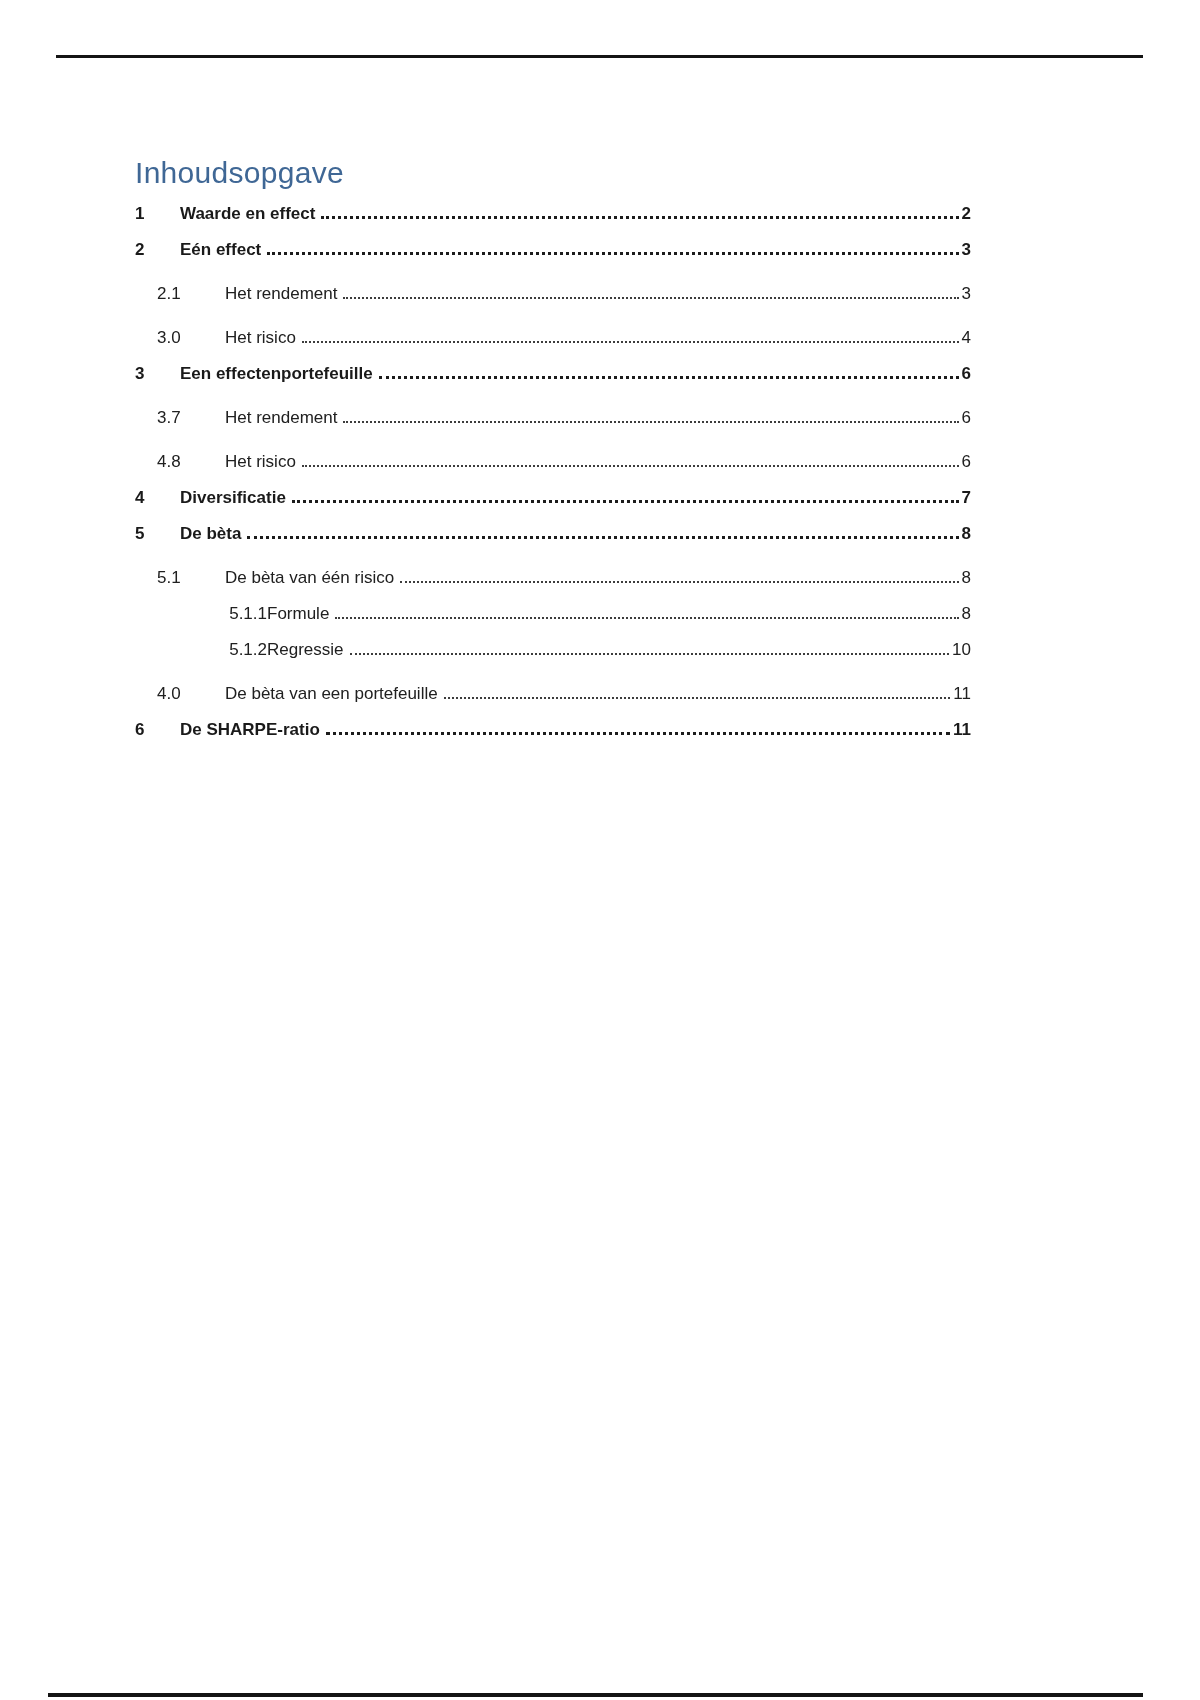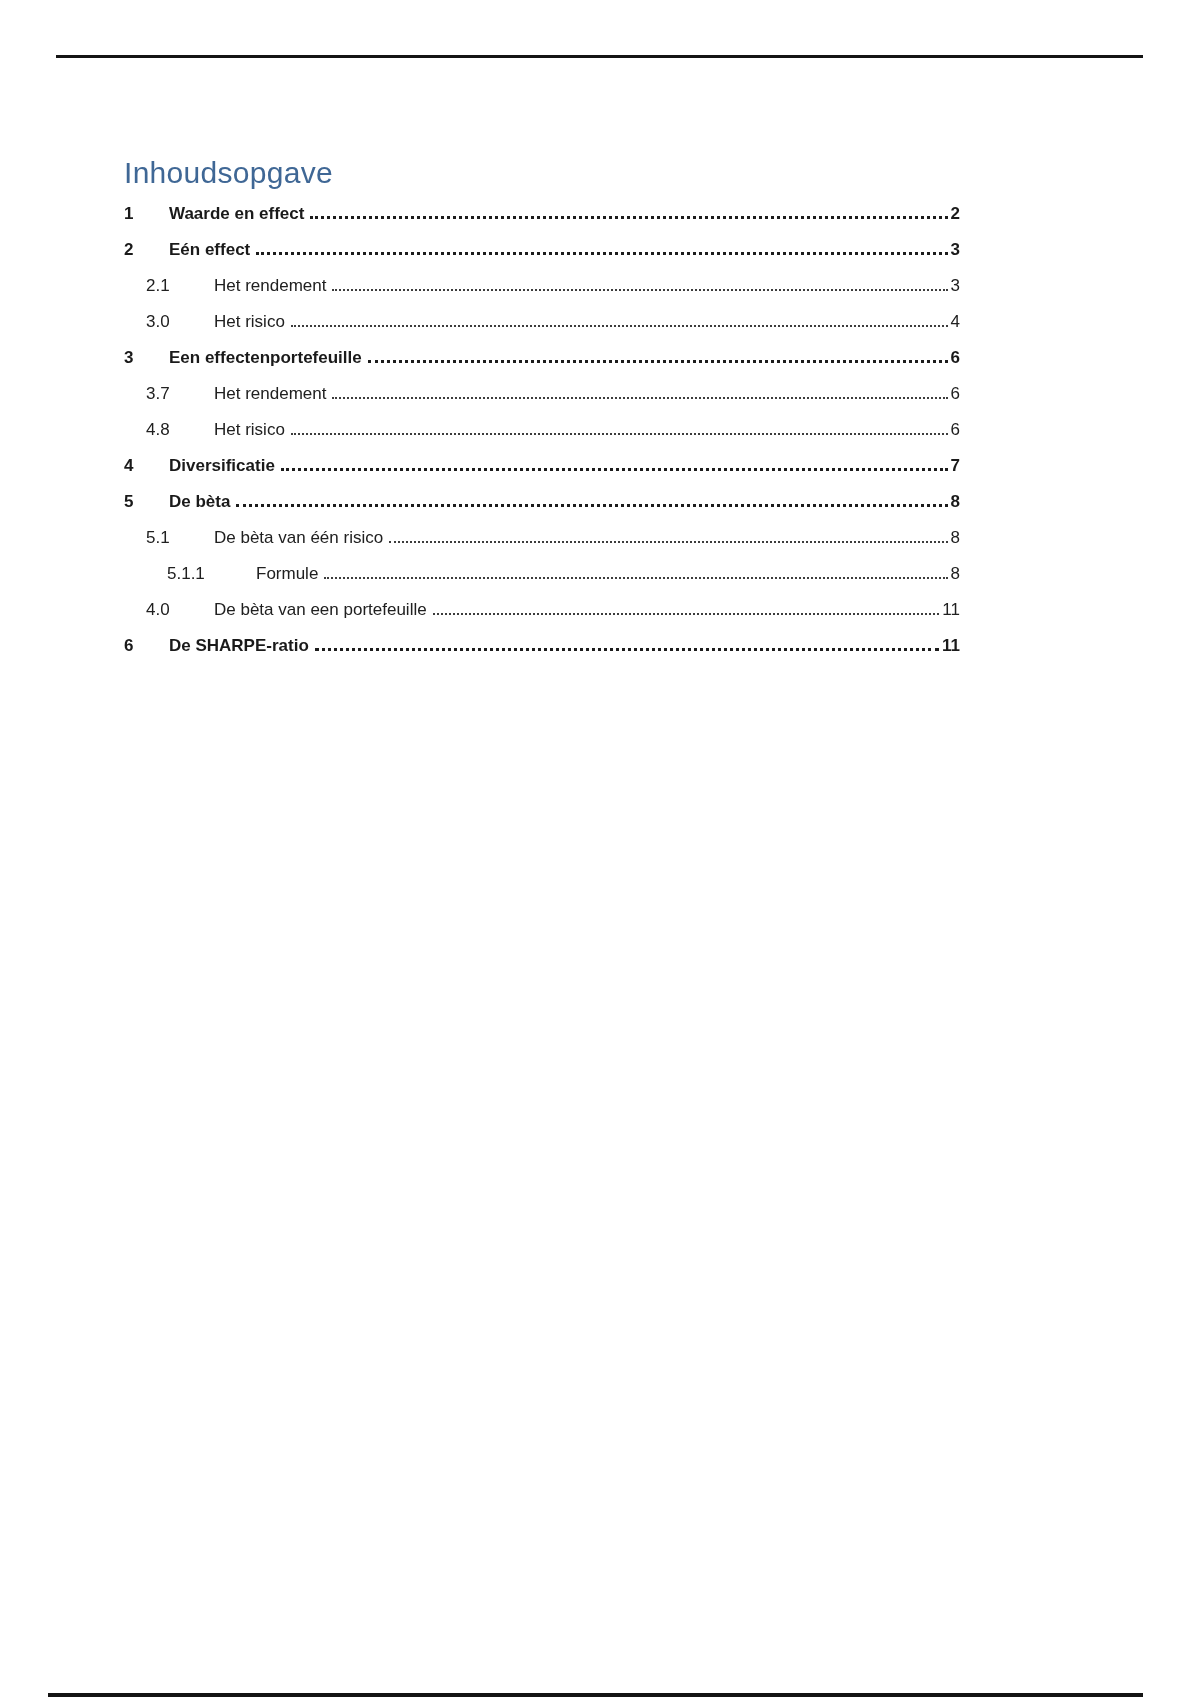--- a/index.html
+++ b/index.html
@@ -10,44 +10,44 @@
     position: relative;
     color: #1a1a1a;
     overflow: hidden;
   }
   .rule { position: absolute; background: #141414; }
   .rule-top    { left: 56px; top: 55px;   width: 1087px; height: 3px; }
   .rule-bottom { left: 48px; top: 1693px; width: 1095px; height: 4px; }
 
   .toc {
     position: absolute;
-    left: 124px; top: 156px;
+    left: 135px; top: 156px;
     width: 836px;
   }
   .toc-heading {
     font-size: 30px;
     font-weight: 400;
     color: #3F6795;
     margin: 0 0 14px 0;
     letter-spacing: 0.3px;
   }
   .toc-row {
     display: flex;
     align-items: baseline;
     font-size: 17px;
     line-height: 20px;
     margin-bottom: 16px;
     color: #202020;
   }
   .toc-row.bold { font-weight: 700; color: #1a1a1a; }
   .num { flex: 0 0 auto; }
   .level-1 .num { width: 45px; }
-  .level-2 { padding-left: 22px; }
+  .level-2 { padding-left: 22px; margin-top: 24px; }
   .level-2 .num { width: 68px; }
-  .level-3 { padding-left: 43px; }
+  .level-3 { padding-left: 43px; text-align: right; }
   .level-3 .num { width: 89px; }
   .label { white-space: nowrap; flex: 0 0 auto; }
   .leader {
     flex: 1 1 auto;
     min-width: 12px;
     border-bottom: 2px dotted #3c3c3c;
     margin: 0 3px 0 6px;
     height: 0;
   }
   .bold .leader {
@@ -133,20 +133,26 @@
     <span class="pagenum">8</span>
   </div>
 
   <div class="toc-row level-3">
     <span class="num">5.1.1</span>
     <span class="label">Formule</span>
     <span class="leader"></span>
     <span class="pagenum">8</span>
   </div>
 
+  <div class="toc-row level-3">
+    <span class="num">5.1.2</span>
+    <span class="label">Regressie</span>
+    <span class="leader"></span>
+    <span class="pagenum">10</span>
+  </div>
 
   <div class="toc-row level-2">
     <span class="num">4.0</span>
     <span class="label">De bèta van een portefeuille</span>
     <span class="leader"></span>
     <span class="pagenum">11</span>
   </div>
 
   <div class="toc-row level-1 bold">
     <span class="num">6</span>

